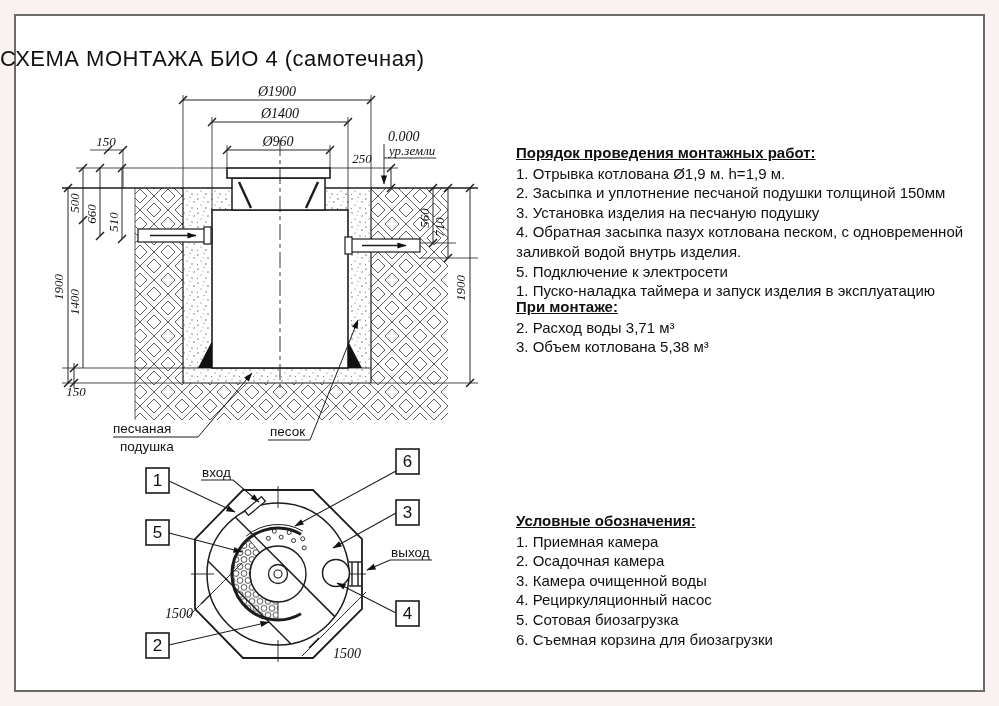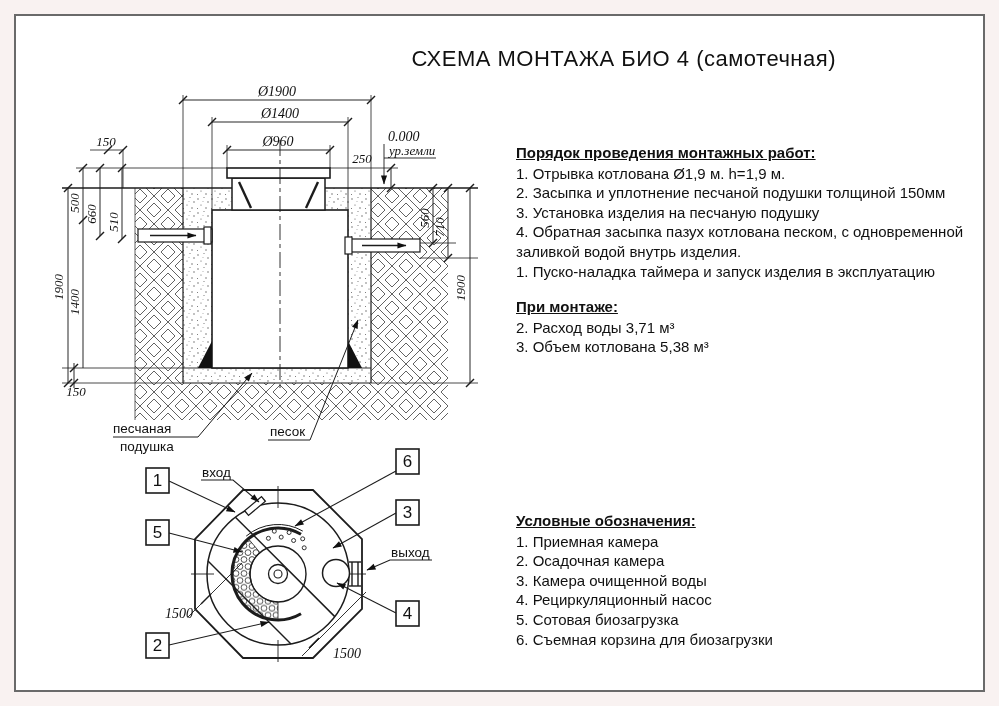--- a/index.html
+++ b/index.html
@@ -8,21 +8,21 @@
     background:#f9f2f1;
     font-family:"Liberation Sans",sans-serif;
     color:#151515;
   }
   .frame{
     position:absolute;left:14px;top:14px;width:967px;height:674px;
     border:2px solid #6a6a6a;background:#ffffff;
   }
   .title{
     position:absolute;left:0;top:46px;width:836px;
-    text-align:right;font-size:22px;letter-spacing:.5px;color:#111;
+    text-align:left;font-size:22px;letter-spacing:.5px;color:#111;
   }
   .tblock{
     position:absolute;left:516px;width:468px;
     font-size:15px;line-height:19.6px;color:#111;
   }
   .tblock .hd{font-weight:bold;text-decoration:underline;margin-bottom:1px;}
   svg{position:absolute;left:0;top:0;}
   svg text{fill:#111;}
   .dim{font-family:"Liberation Serif",serif;font-style:italic;font-size:14px;}
   .dims{font-family:"Liberation Serif",serif;font-style:italic;font-size:13px;}
@@ -35,20 +35,21 @@
 <div class="frame"></div>
 
 <div class="title">СХЕМА МОНТАЖА БИО 4 (самотечная)</div>
 
 <div class="tblock" style="top:143px;">
   <div class="hd">Порядок проведения монтажных работ:</div>
   <div>1. Отрывка котлована Ø1,9 м. h=1,9 м.</div>
   <div>2. Засыпка и уплотнение песчаной подушки толщиной 150мм</div>
   <div>3. Установка изделия на песчаную подушку</div>
   <div>4. Обратная засыпка пазух котлована песком, с одновременной заливкой водой внутрь изделия.</div>
+  <div>5. Подключение к электросети</div>
   <div>1. Пуско-наладка таймера и запуск изделия в эксплуатацию</div>
 </div>
 
 <div class="tblock" style="top:297px;">
   <div class="hd">При монтаже:</div>
   <div>2. Расход воды 3,71 м³</div>
   <div>3. Объем котлована 5,38 м³</div>
 </div>
 
 <div class="tblock" style="top:511px;">

